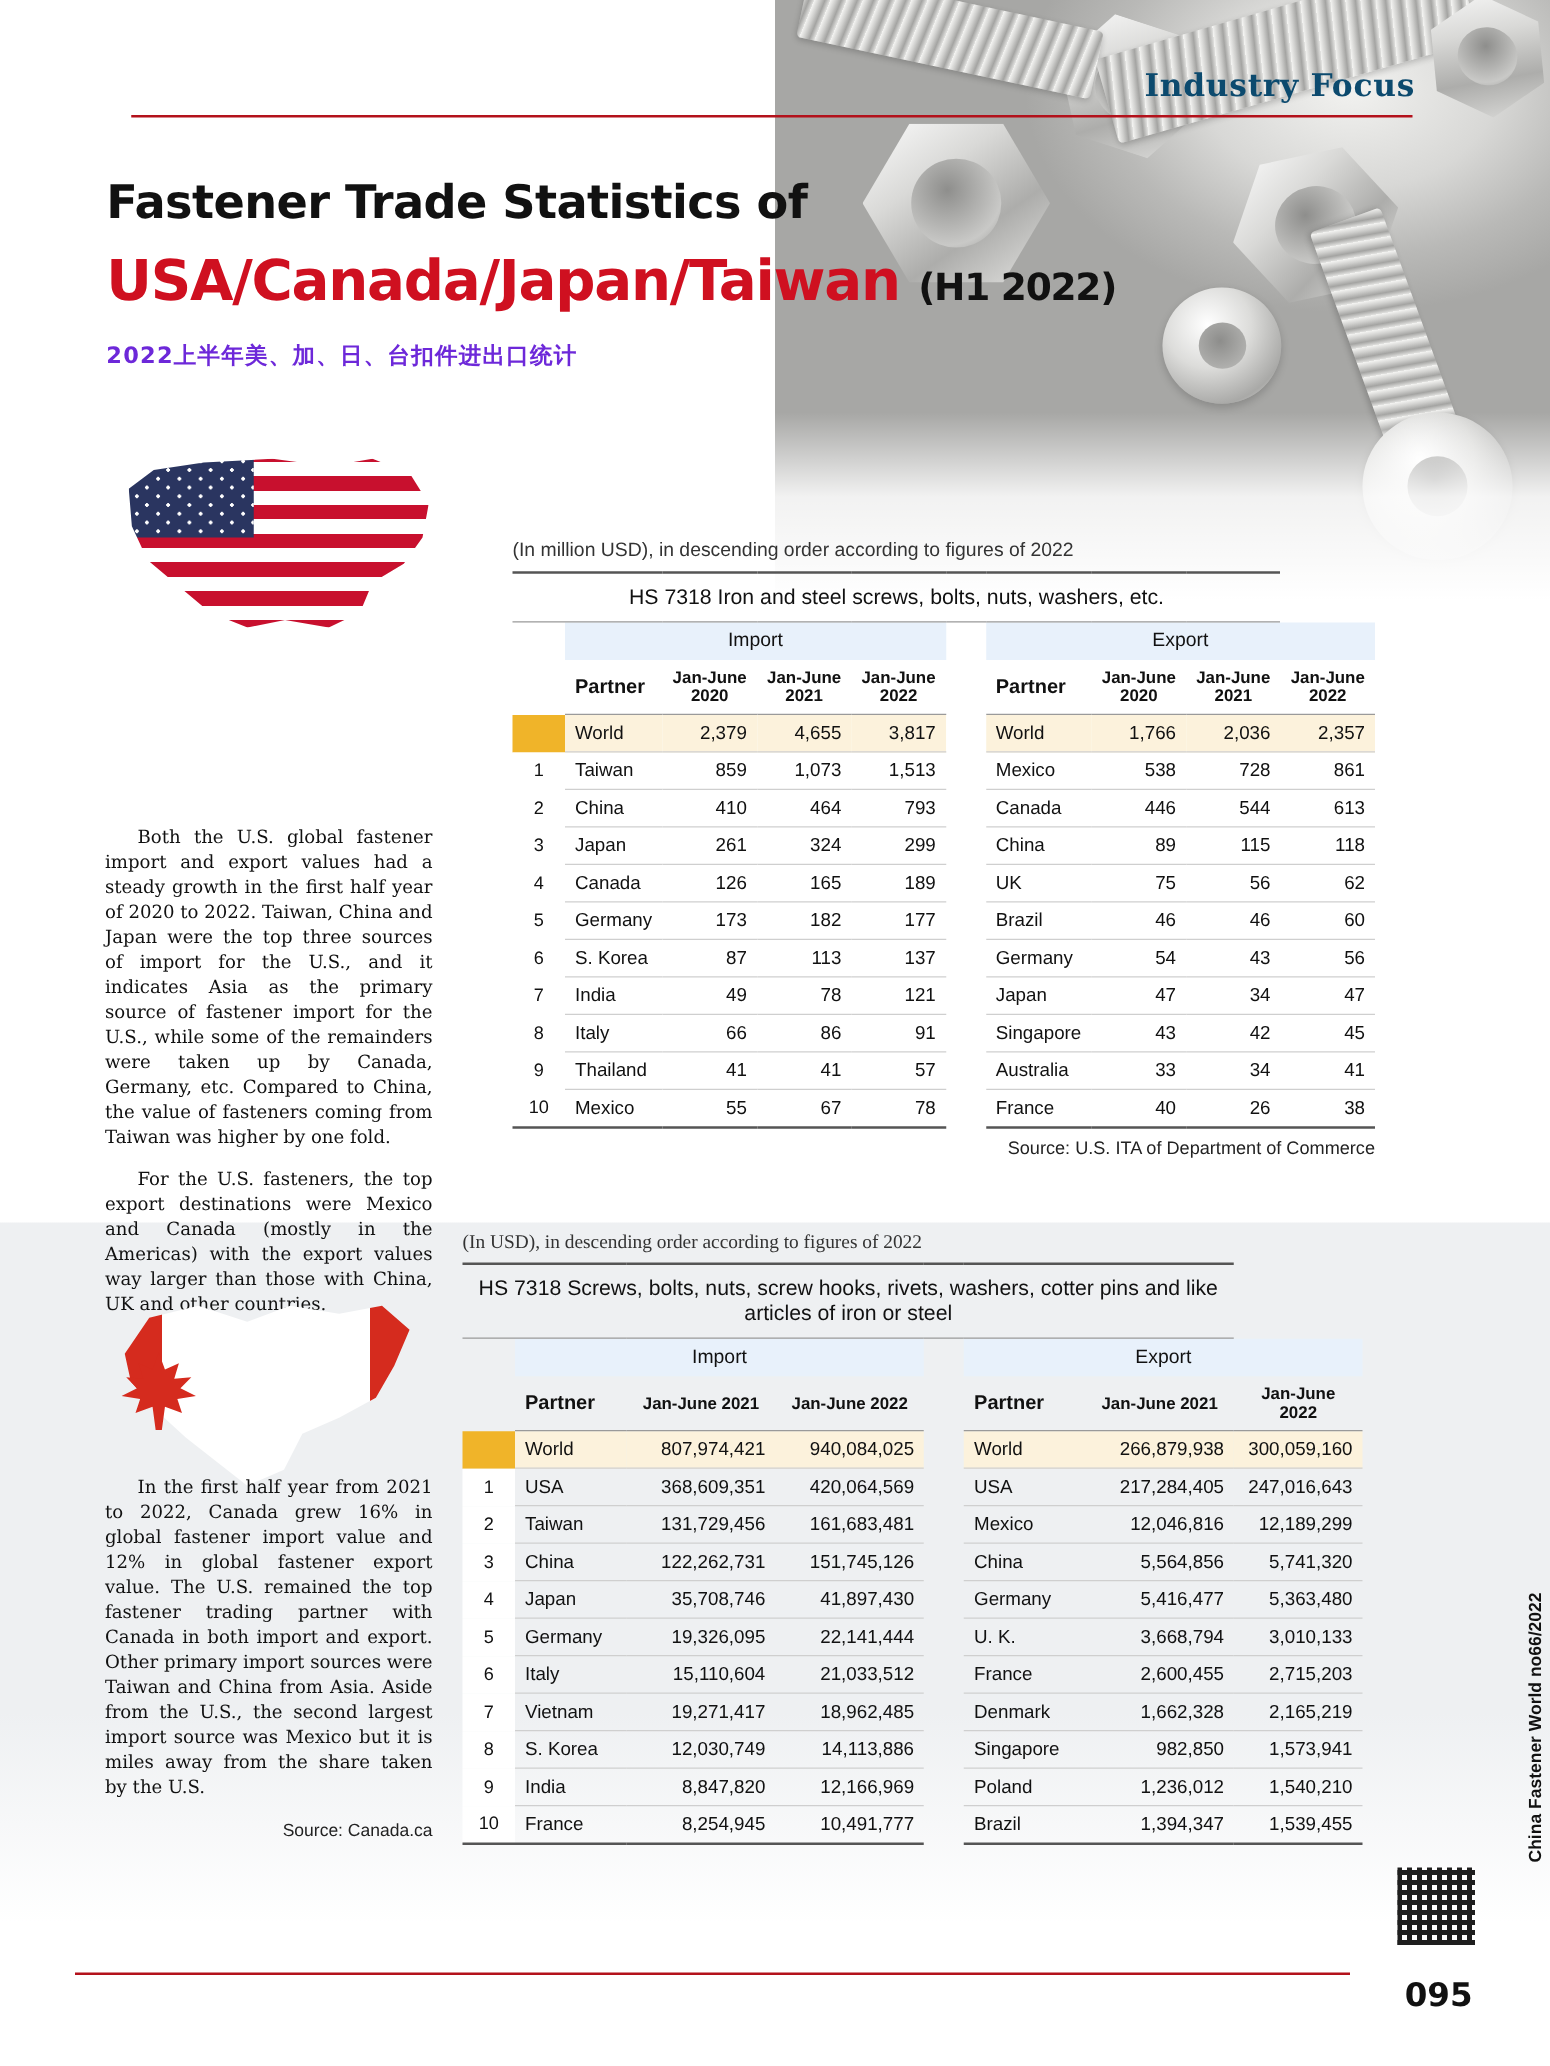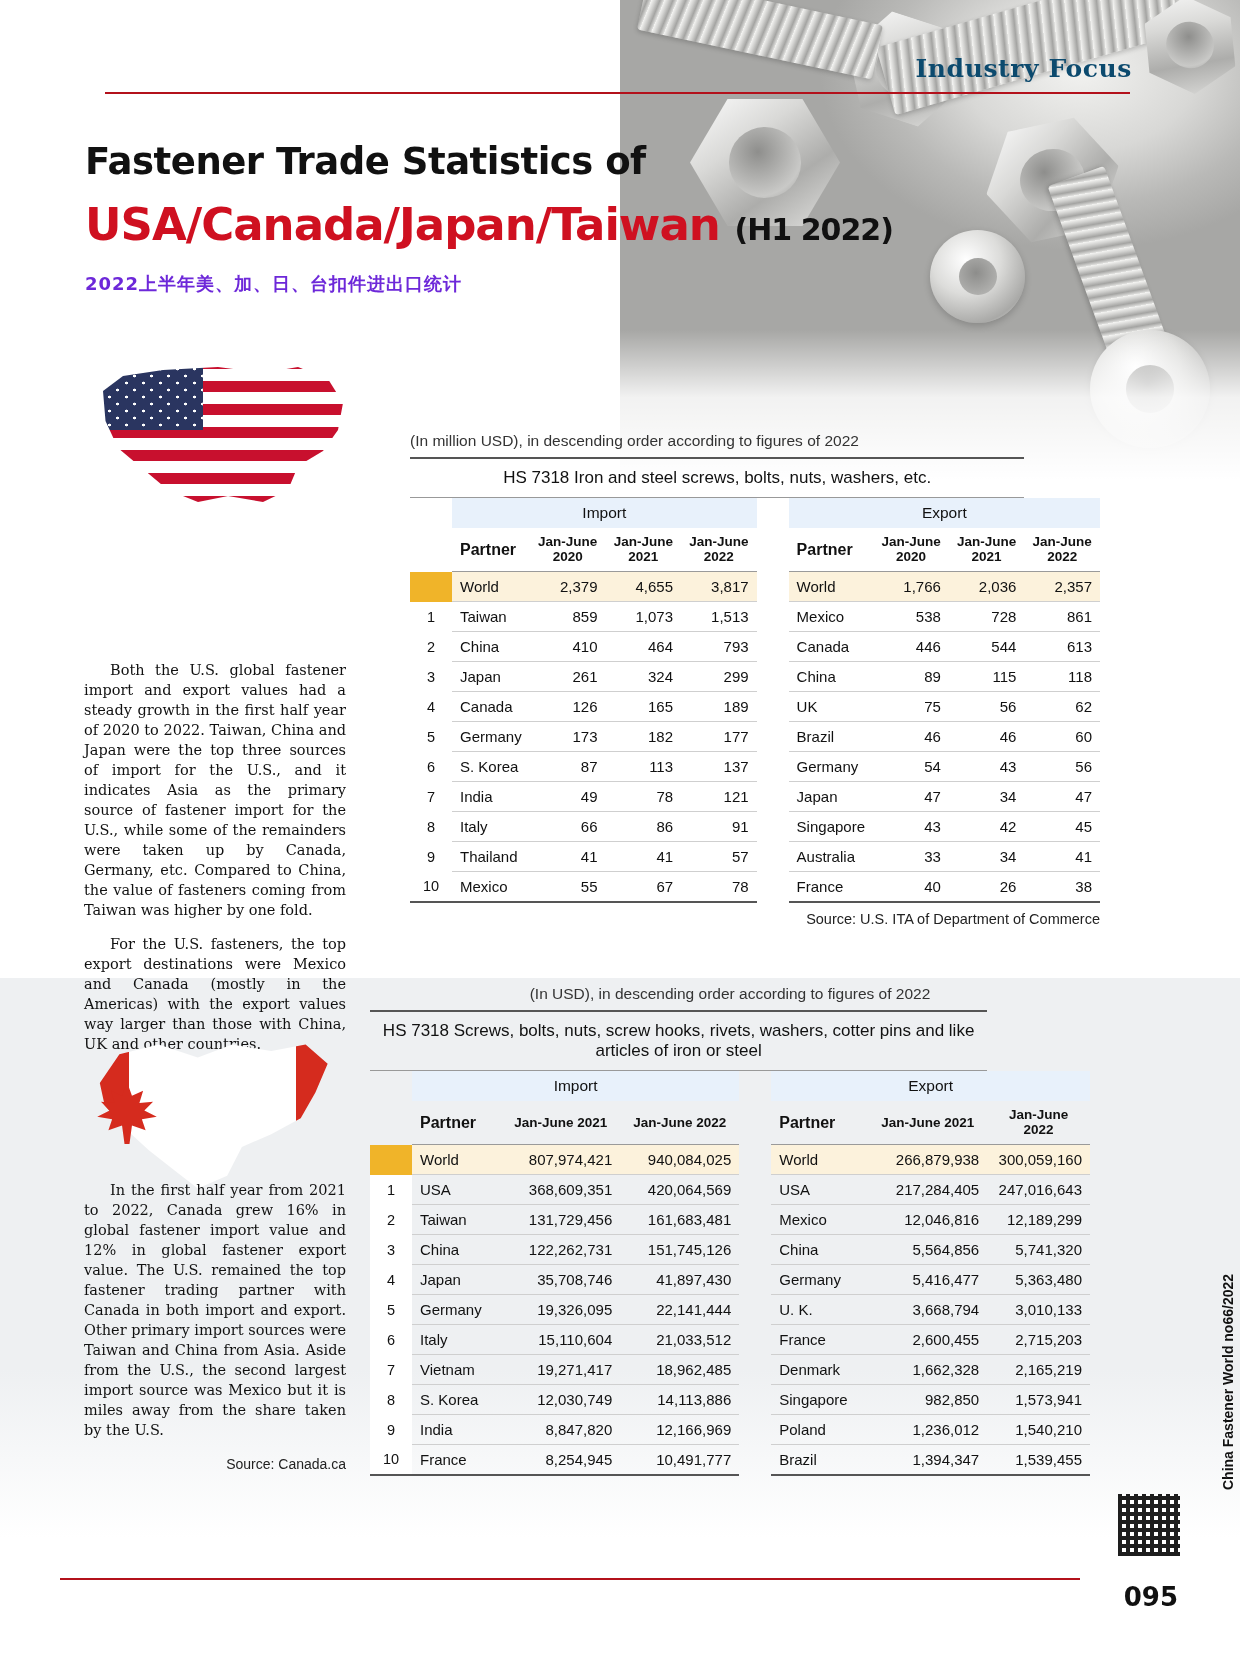--- a/index.html
+++ b/index.html
@@ -376,21 +376,21 @@
 
 <div class="camap"></div>
 <div class="maple"></div>
 
 <div class="bodycol" id="ca-text">
   <p>In the first half year from 2021 to 2022, Canada grew 16% in global fastener import value and 12% in global fastener export value. The U.S. remained the top fastener trading partner with Canada in both import and export. Other primary import sources were Taiwan and China from Asia. Aside from the U.S., the second largest import source was Mexico but it is miles away from the share taken by the U.S.</p>
   <div class="src-small">Source: Canada.ca</div>
 </div>
 
 <div class="tbl-wrap" style="left:370px;top:985px;width:720px;">
-  <div class="note" style="text-align:center;">(In USD), in descending order according to figures of 2022</div>
+  <div class="note" style="text-align:left;font-family:Liberation Serif, serif;">(In USD), in descending order according to figures of 2022</div>
   <table style="width:720px;">
     <thead>
       <tr>
         <th class="hs-title" colspan="7">HS  7318 Screws, bolts, nuts, screw hooks, rivets, washers, cotter pins and like articles of iron or steel</th>
       </tr>
       <tr>
         <td class="gap" style="border:none;background:transparent;"></td>
         <th class="sec-head" colspan="3">Import</th>
         <td class="gap2"></td>
         <th class="sec-head" colspan="3">Export</th>

